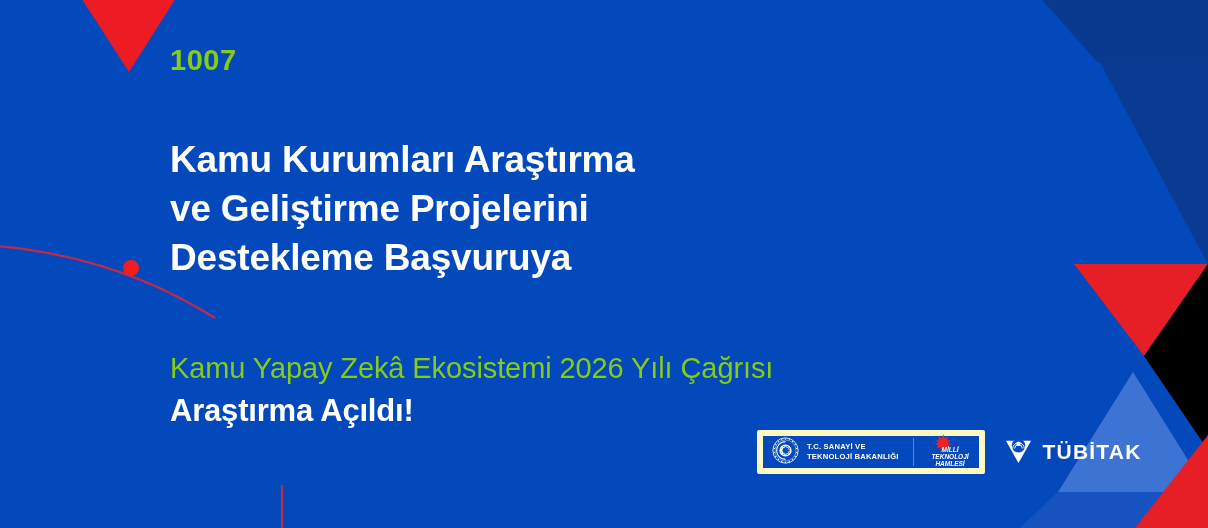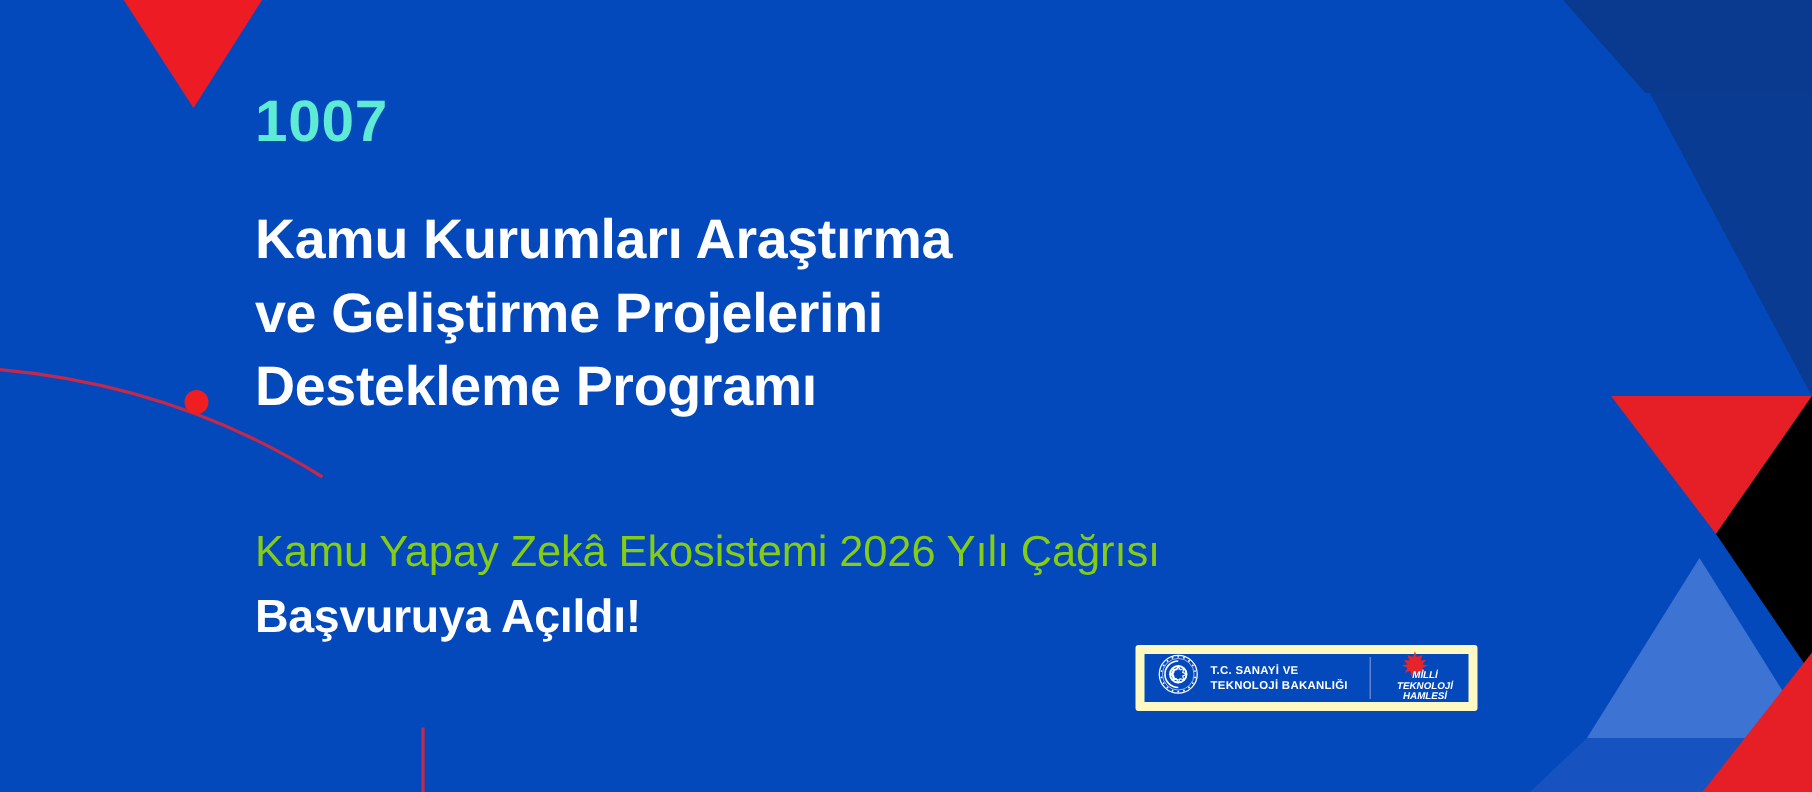--- a/index.html
+++ b/index.html
@@ -22,25 +22,25 @@
     inset: 0;
     width: 100%;
     height: 100%;
     pointer-events: none;
   }
 
   
   .program-code {
     position: absolute;
     left: 170px;
-    top: 62px;
-    font-size: 39px;
+    top: 46px;
+    font-size: 29px;
     font-weight: 700;
     letter-spacing: 0.5px;
-    color: #5eead4;
+    color: #84cc16;
     line-height: 1;
   }
   .headline {
     position: absolute;
     left: 170px;
     top: 110px;
     font-size: 37px;
     font-weight: 700;
     color: #ffffff;
     line-height: 1.33;
@@ -143,25 +143,25 @@
     <path d="M -20 245 Q 110 252 215 318" stroke="#C3294B" stroke-width="2.2" fill="none"></path>
     <circle cx="131" cy="268" r="8" fill="#F01E20"></circle>
 
     <line x1="282" y1="485" x2="282" y2="528" stroke="#C3294B" stroke-width="2.2"></line>
   </svg>
 
   <div class="program-code">1007</div>
 
   <h1 class="headline">Kamu Kurumları Araştırma
 ve Geliştirme Projelerini
-Destekleme Programı</h1>
+Destekleme Başvuruya</h1>
 
   <div class="subtitle">Kamu Yapay Zekâ Ekosistemi 2026 Yılı Çağrısı</div>
 
-  <div class="subtitle-strong">Başvuruya Açıldı!</div>
+  <div class="subtitle-strong">Araştırma Açıldı!</div>
 
   <div class="logo-bar">
 
     <div class="ministry-box">
       <span class="ministry-emblem">
         <svg width="27" height="27" viewBox="0 0 64 64">
           <circle cx="32" cy="32" r="30" fill="none" stroke="#ffffff" stroke-width="2"></circle>
           <circle cx="32" cy="32" r="25" fill="none" stroke="#ffffff" stroke-width="1"></circle>
           <g fill="#ffffff">
             <circle cx="32" cy="4.5" r="1.5"></circle>
@@ -200,16 +200,30 @@
           </g>
           <g fill="#ffffff" font-family="Liberation Sans" font-weight="bold" font-style="italic">
             <text x="44" y="36" font-size="13" text-anchor="middle">MİLLİ</text>
             <text x="44" y="50" font-size="13" text-anchor="middle">TEKNOLOJİ</text>
             <text x="44" y="64" font-size="13" text-anchor="middle">HAMLESİ</text>
           </g>
         </svg>
       </span>
     </div>
 
+    <div class="tubitak">
+      <span>
+        <svg width="31" height="31" viewBox="0 0 64 64">
+          <path d="M6 12 L58 12 L32 58 Z" fill="#ffffff"></path>
+          <circle cx="32" cy="22" r="14" fill="#0449BC"></circle>
+          <g fill="none" stroke="#ffffff" stroke-width="2">
+            <path d="M20 28 a12 12 0 0 1 24 0"></path>
+            <path d="M24 28 a8 8 0 0 1 16 0"></path>
+          </g>
+          <circle cx="32" cy="18" r="4.5" fill="#ffffff"></circle>
+        </svg>
+      </span>
+      <span class="tubitak-word">TÜBİTAK</span>
+    </div>
 
   </div>
 
 </div>
 
 </body></html>

